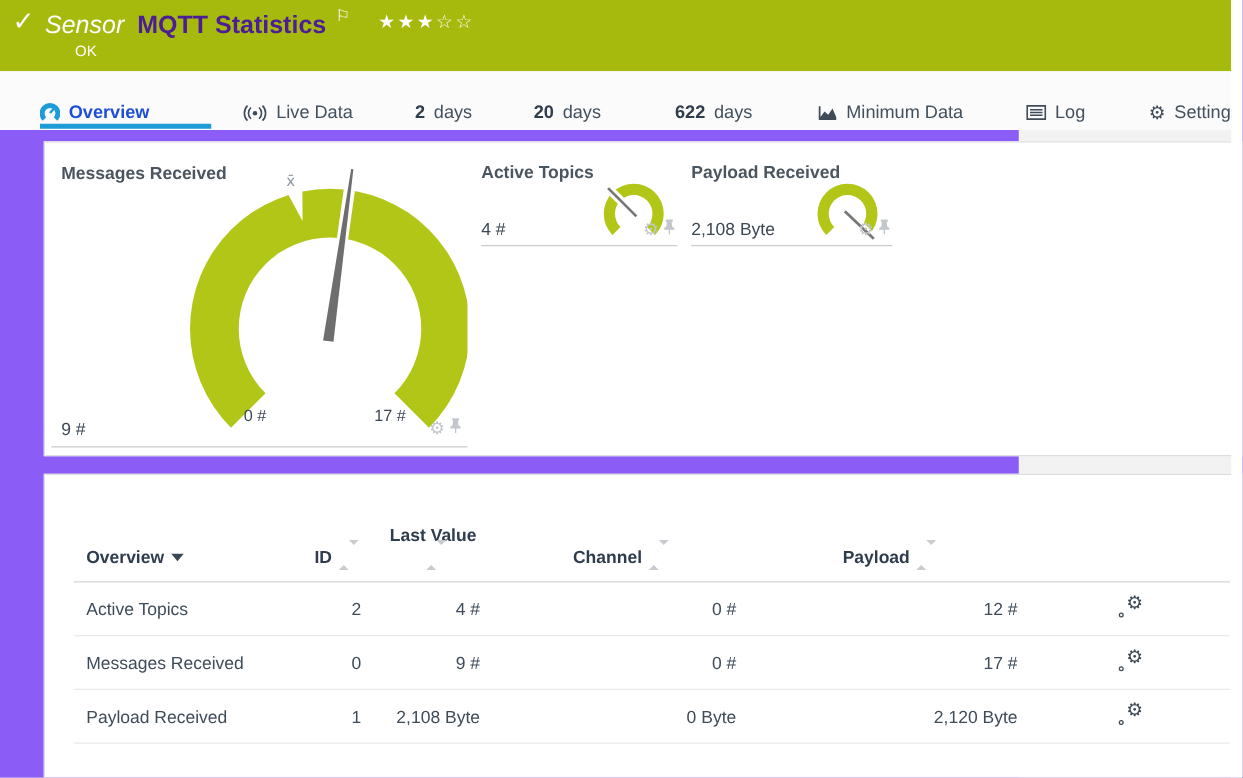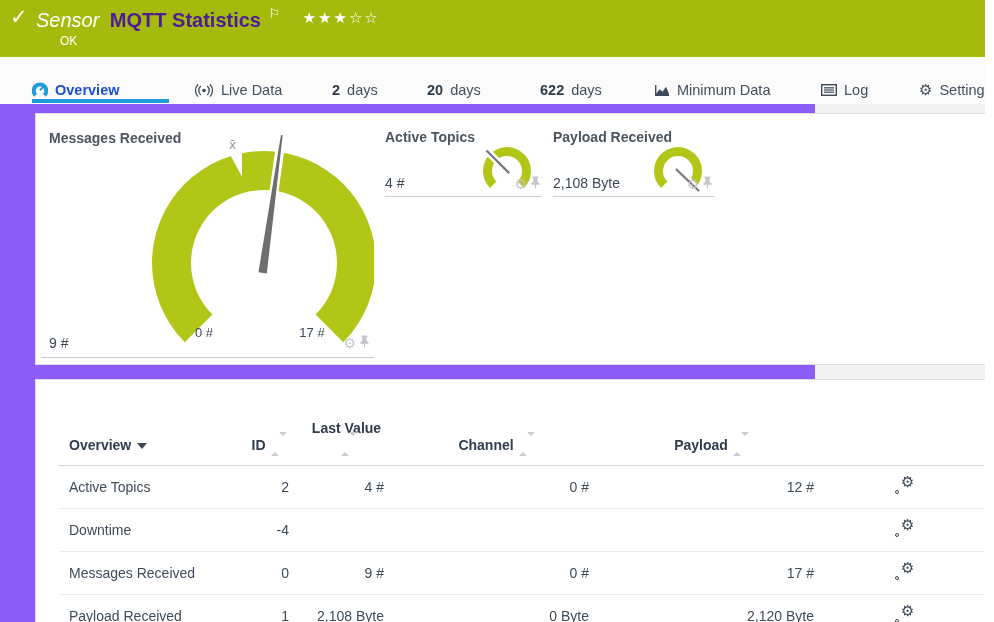--- a/index.html
+++ b/index.html
@@ -230,28 +230,20 @@
       <tbody>
         <tr>
           <td class="cell-channel">Active Topics</td>
           <td>2</td>
           <td>4 #</td>
           <td>0 #</td>
           <td>12 #</td>
           <td class="cell-action"><span class="action-ico"><span class="g">⚙</span><span class="d"></span></span></td>
         </tr>
         <tr>
-          <td class="cell-channel">Downtime</td>
-          <td>-4</td>
-          <td></td>
-          <td></td>
-          <td></td>
-          <td class="cell-action"><span class="action-ico"><span class="g">⚙</span><span class="d"></span></span></td>
-        </tr>
-        <tr>
           <td class="cell-channel">Messages Received</td>
           <td>0</td>
           <td>9 #</td>
           <td>0 #</td>
           <td>17 #</td>
           <td class="cell-action"><span class="action-ico"><span class="g">⚙</span><span class="d"></span></span></td>
         </tr>
         <tr>
           <td class="cell-channel">Payload Received</td>
           <td>1</td>

